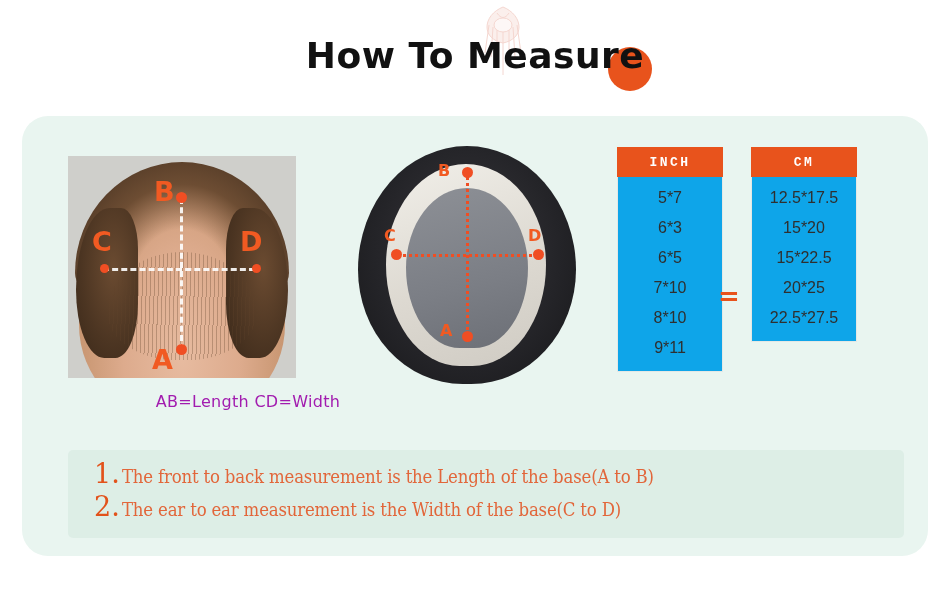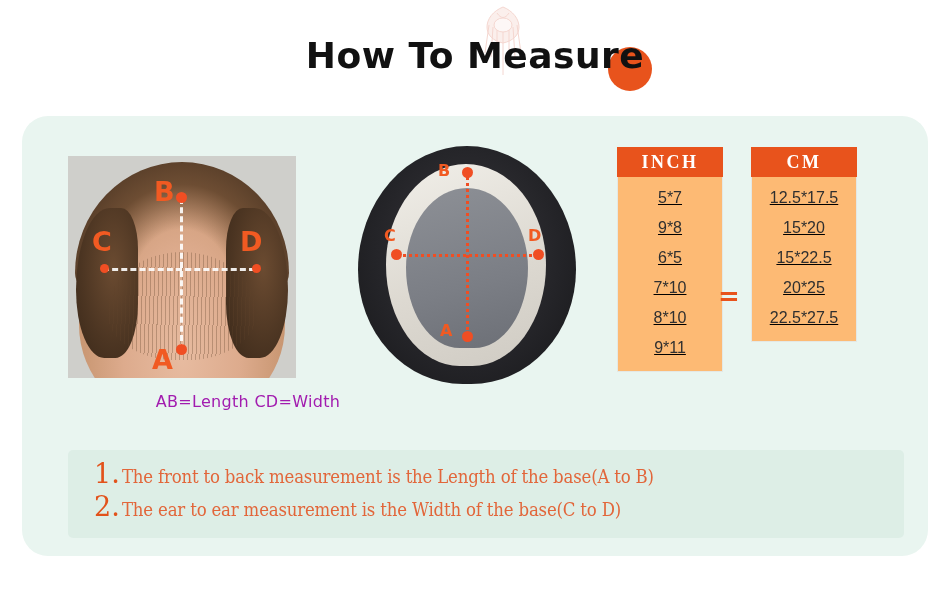--- a/index.html
+++ b/index.html
@@ -118,27 +118,26 @@
   }
 
   
   .tbl{position:absolute;left:573px;top:31px;width:260px;height:245px;}
   .col{position:absolute;top:0;width:106px;}
   .col-inch{left:22px;}
   .col-cm{left:156px;}
   .thead{
     height:30px;background:#E8531C;color:#fff;
     display:flex;align-items:center;justify-content:center;
-    font-family:Liberation Serif, serif;
-    font-weight:bold;font-size:18px;letter-spacing:2.5px;
+    font-family:Liberation Mono, monospace;
+    font-weight:bold;font-size:13px;letter-spacing:2.5px;
   }
   .tbody{
-    background:#fdba74;border:1px solid #e4e8e5;border-top:none;
+    background:#0ea5e9;border:1px solid #e4e8e5;border-top:none;
     padding:6px 0 8px;
-    text-decoration:underline;
   }
   .trow{
     height:30px;display:flex;align-items:center;justify-content:center;
     font-family:"Liberation Sans", sans-serif;
     font-size:16px;color:#2f2f2f;white-space:nowrap;
   }
   .col-cm .trow{font-size:16px;}
   .eq{
     position:absolute;left:123px;top:136px;
     font-family:"DejaVu Sans", sans-serif;
@@ -236,21 +235,21 @@
     </div>
 
     <div class="caption">AB=Length  CD=Width</div>
 
     <div class="tbl">
 
       <div class="col col-inch">
         <div class="thead">INCH</div>
         <div class="tbody">
           <div class="trow">5*7</div>
-          <div class="trow">9*8</div>
+          <div class="trow">6*3</div>
           <div class="trow">6*5</div>
           <div class="trow">7*10</div>
           <div class="trow">8*10</div>
           <div class="trow">9*11</div>
         </div>
       </div>
 
       <div class="eq">=</div>
 
       <div class="col col-cm">

